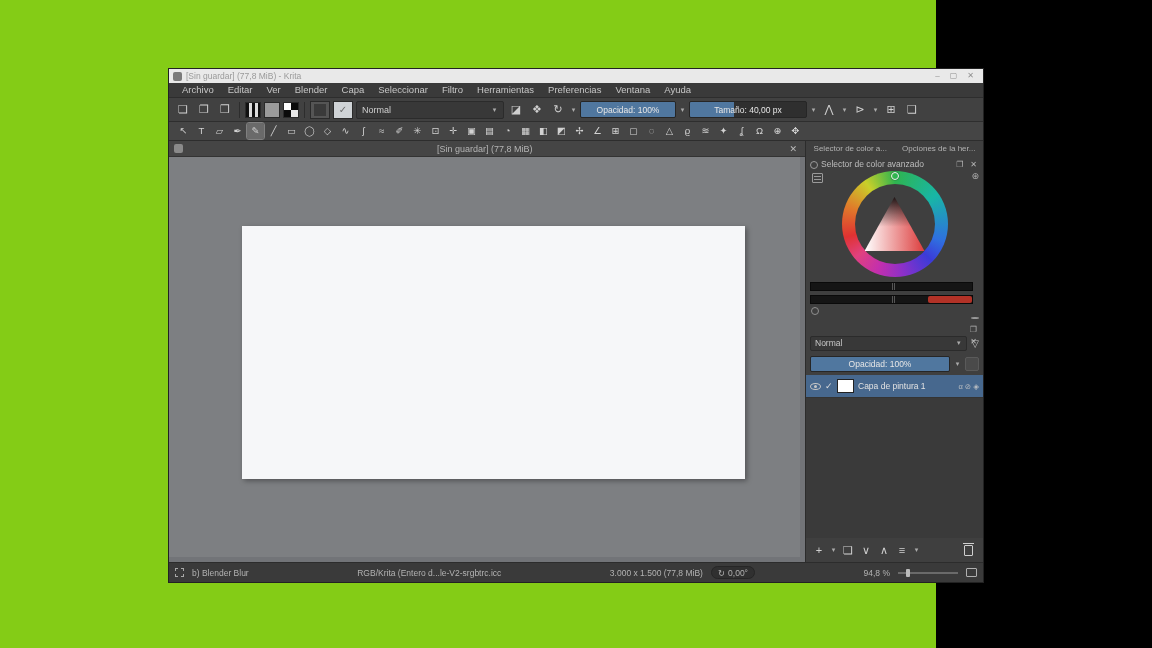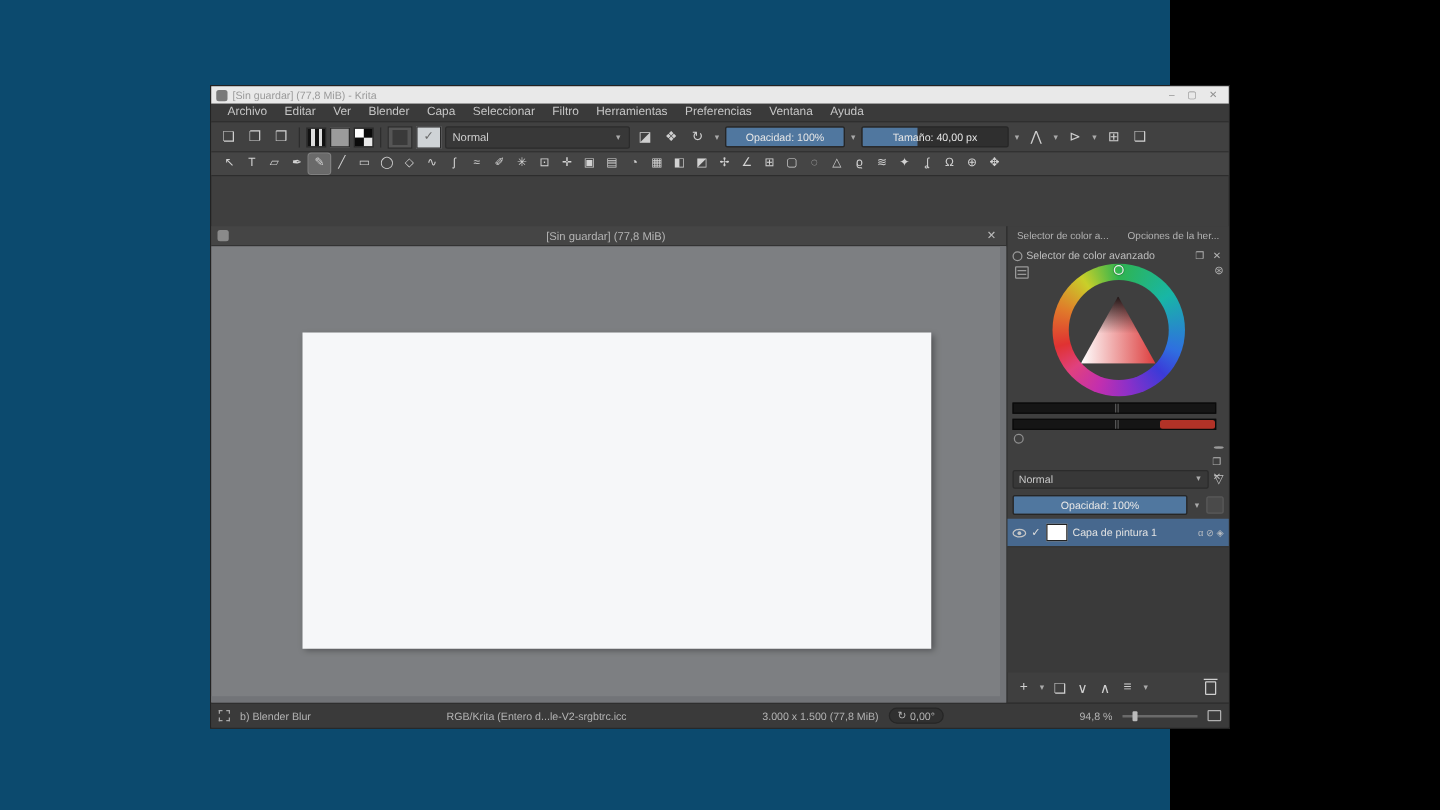--- a/index.html
+++ b/index.html
@@ -1,18 +1,18 @@
 <!DOCTYPE html>
 <html><head>
 <meta charset="utf-8">
 <style>
   html,body{margin:0;padding:0;background:#000;width:1152px;height:648px;overflow:hidden;
     font-family:"Liberation Sans","DejaVu Sans",sans-serif;-webkit-font-smoothing:antialiased;}
   *{box-sizing:border-box;}
-  .stage{position:relative;width:936px;height:648px;background:#0c4a6e;text-decoration:underline;}
+  .stage{position:relative;width:936px;height:648px;background:#84cc16;text-decoration:underline;}
   .app{position:absolute;left:168px;top:68px;width:816px;height:515px;display:flex;flex-direction:column;
     background:#3f3f3f;border:1px solid #222;}
   
   .titlebar{height:14px;background:#e9e9e9;display:flex;align-items:center;padding:0 4px;flex:0 0 auto;}
   .titlebar .appicon{width:9px;height:9px;background:#7a7a7a;border-radius:2px;margin-right:4px;}
   .titlebar .title{font-size:8.5px;color:#9a9a9a;flex:1;white-space:nowrap;overflow:hidden;}
   .winbtn{font-size:8px;color:#8f8f8f;padding:0 5px;line-height:14px;}
   
   .menubar{height:15px;background:#3a3a3a;border-bottom:1px solid #2d2d2d;display:flex;align-items:flex-end;
     padding:0 6px;gap:0;flex:0 0 auto;}
@@ -41,21 +41,21 @@
   .slider .lab{position:absolute;inset:0;display:flex;align-items:center;justify-content:center;
     font-size:8.5px;color:#e6e6e6;white-space:nowrap;}
   .sep{width:1px;height:16px;background:#2d2d2d;margin:0 2px;}
   
   .toolsrow{height:19px;background:#454545;border-bottom:1px solid #2d2d2d;display:flex;align-items:center;
     padding:0 6px;gap:1px;flex:0 0 auto;}
   .tool{width:17px;height:16px;display:flex;align-items:center;justify-content:center;border-radius:2px;}
   .tool .tg{font-size:9.5px;color:#d2d2d2;line-height:1;}
   .tool.active{background:#6a6a6a;outline:1px solid #808080;}
   
-  .content{flex:1;display:flex;min-height:0;margin-top:40px;}
+  .content{flex:1;display:flex;min-height:0;}
   .canvaswrap{flex:1;display:flex;flex-direction:column;min-width:0;}
   .subtitle{height:16px;background:#454545;border-bottom:1px solid #333;display:flex;align-items:center;
     padding:0 5px;flex:0 0 auto;}
   .subtitle .doc-icon{width:9px;height:9px;background:#8a8a8a;border-radius:2px;}
   .subtitle .txt{flex:1;text-align:center;font-size:9px;color:#b4b4b4;}
   .subtitle .close{font-size:9px;color:#bbb;padding:0 3px;}
   .viewport{flex:1;background:#7d7f82;position:relative;overflow:hidden;}
   .doc{position:absolute;left:73px;top:69px;width:503px;height:253px;background:#f6f7f9;
     box-shadow:2px 2px 5px rgba(0,0,0,.35);}
   .vscroll{position:absolute;right:0;top:0;bottom:0;width:5px;background:#727478;}

